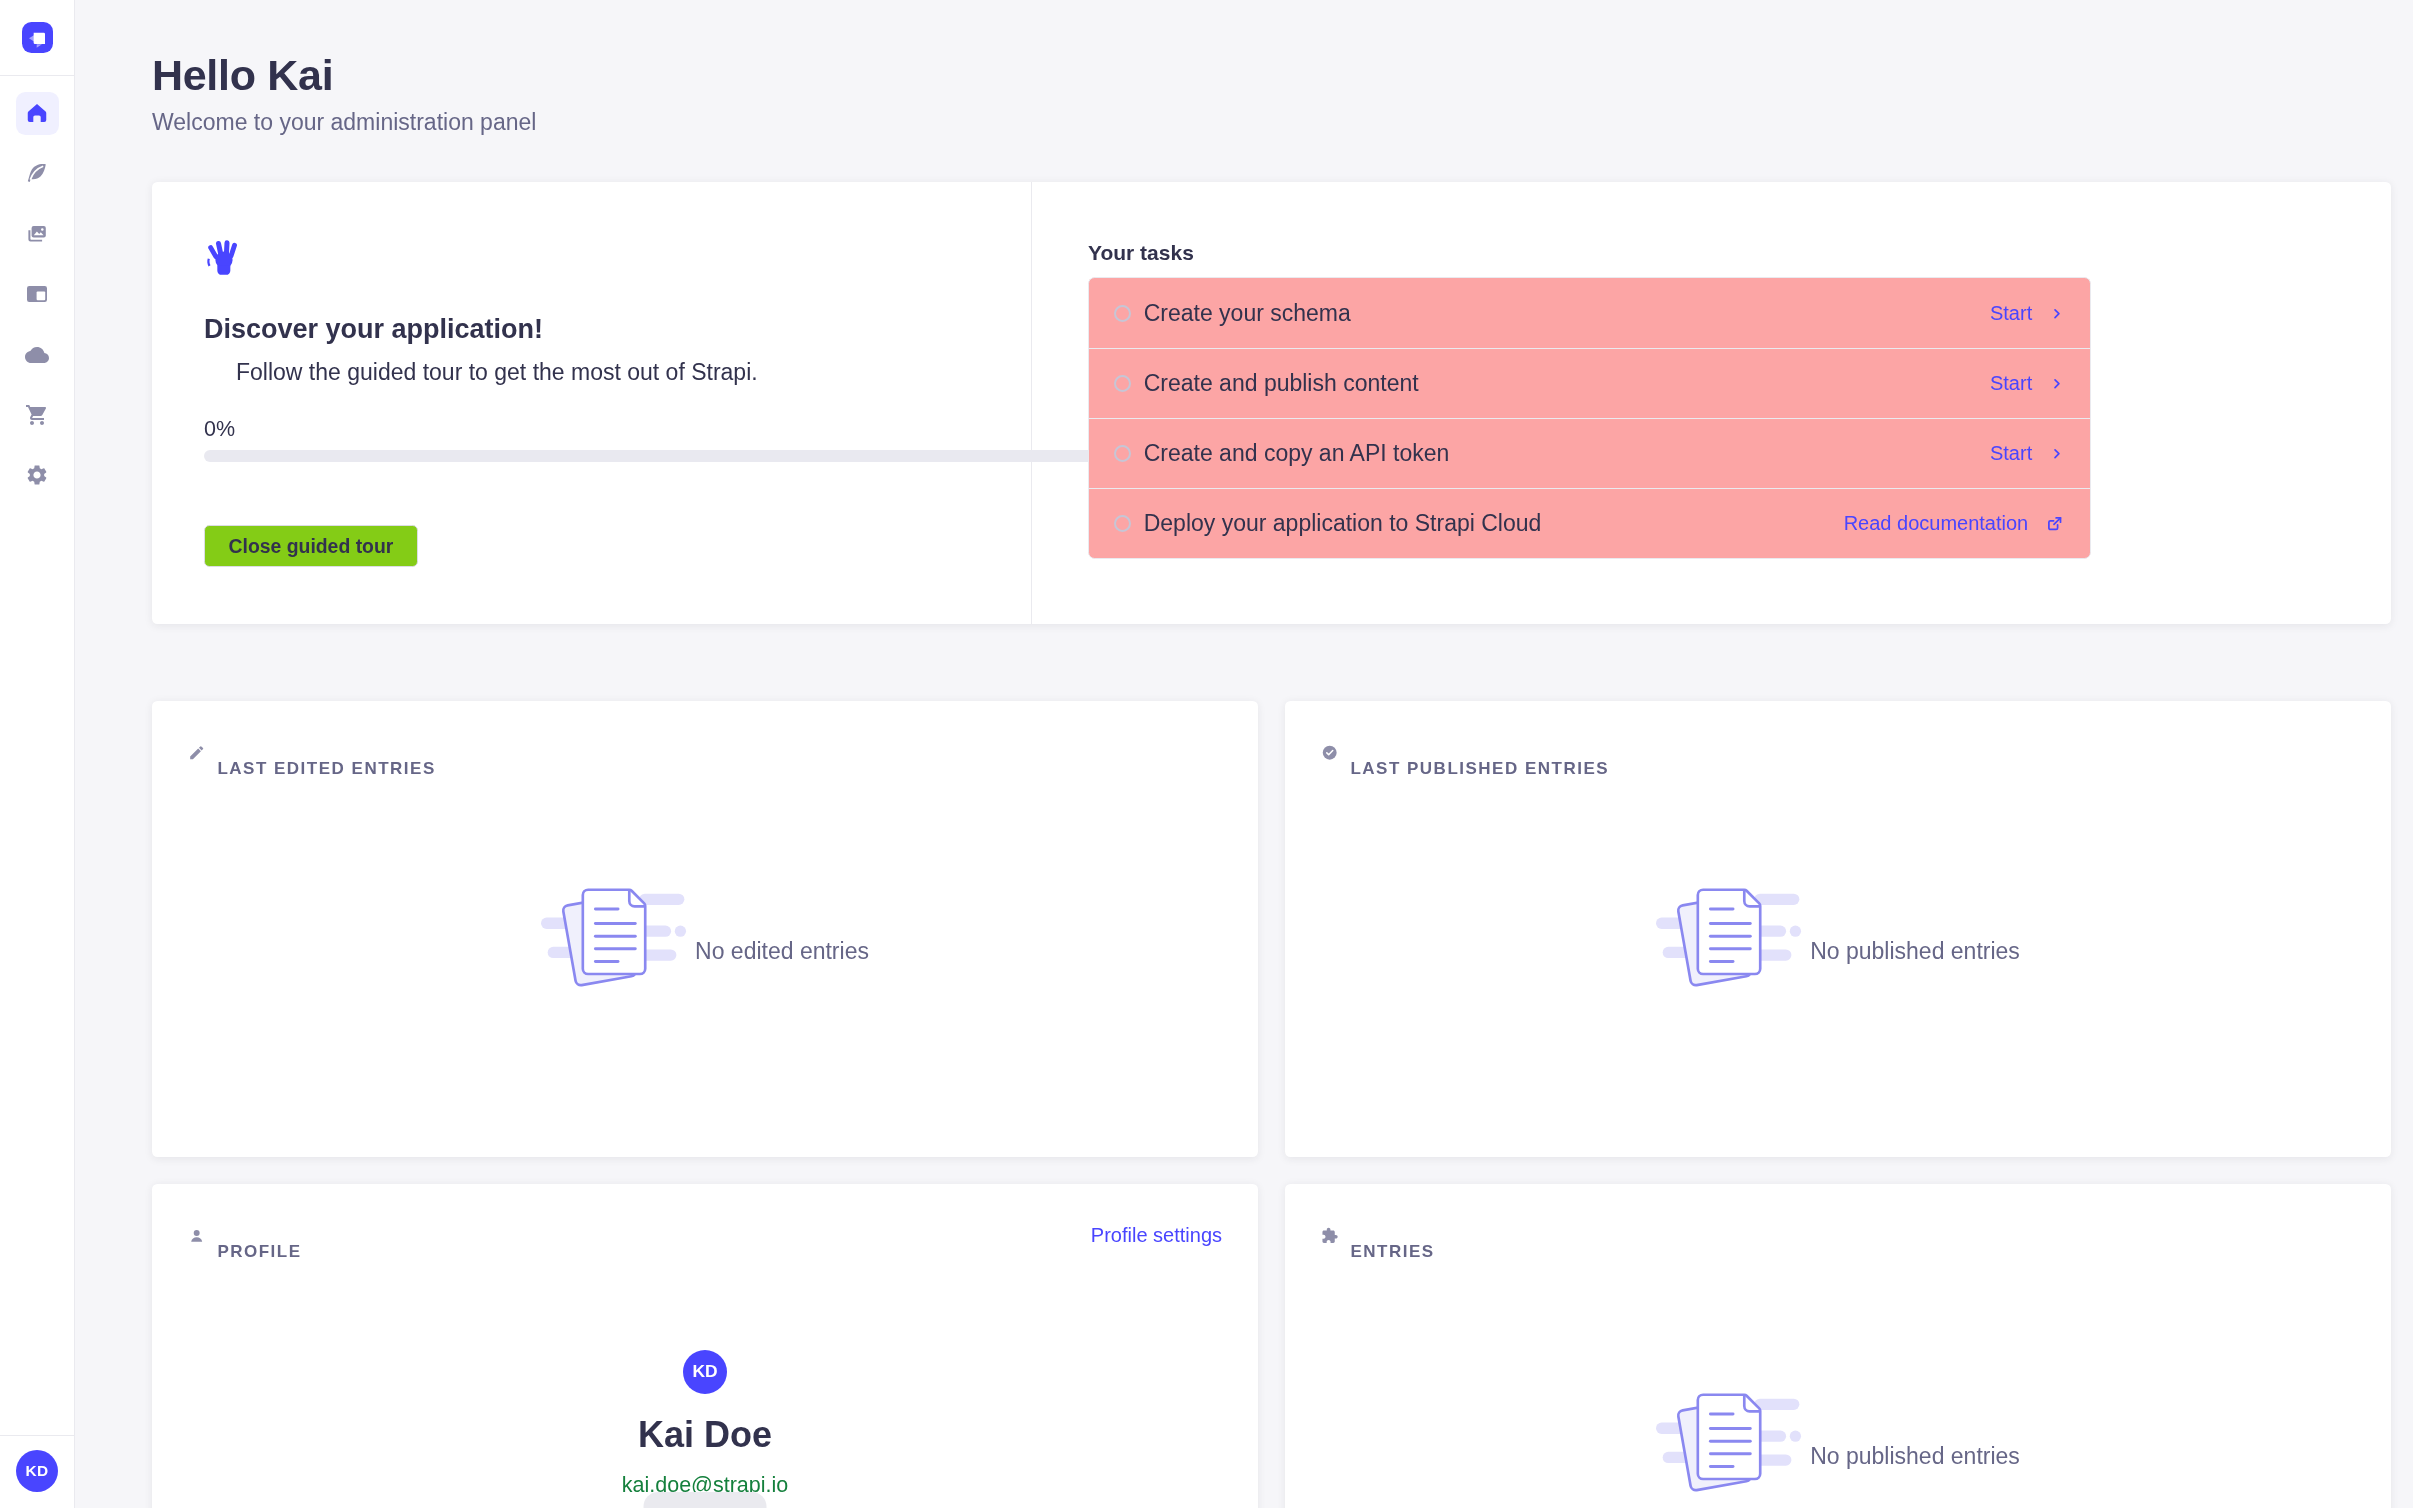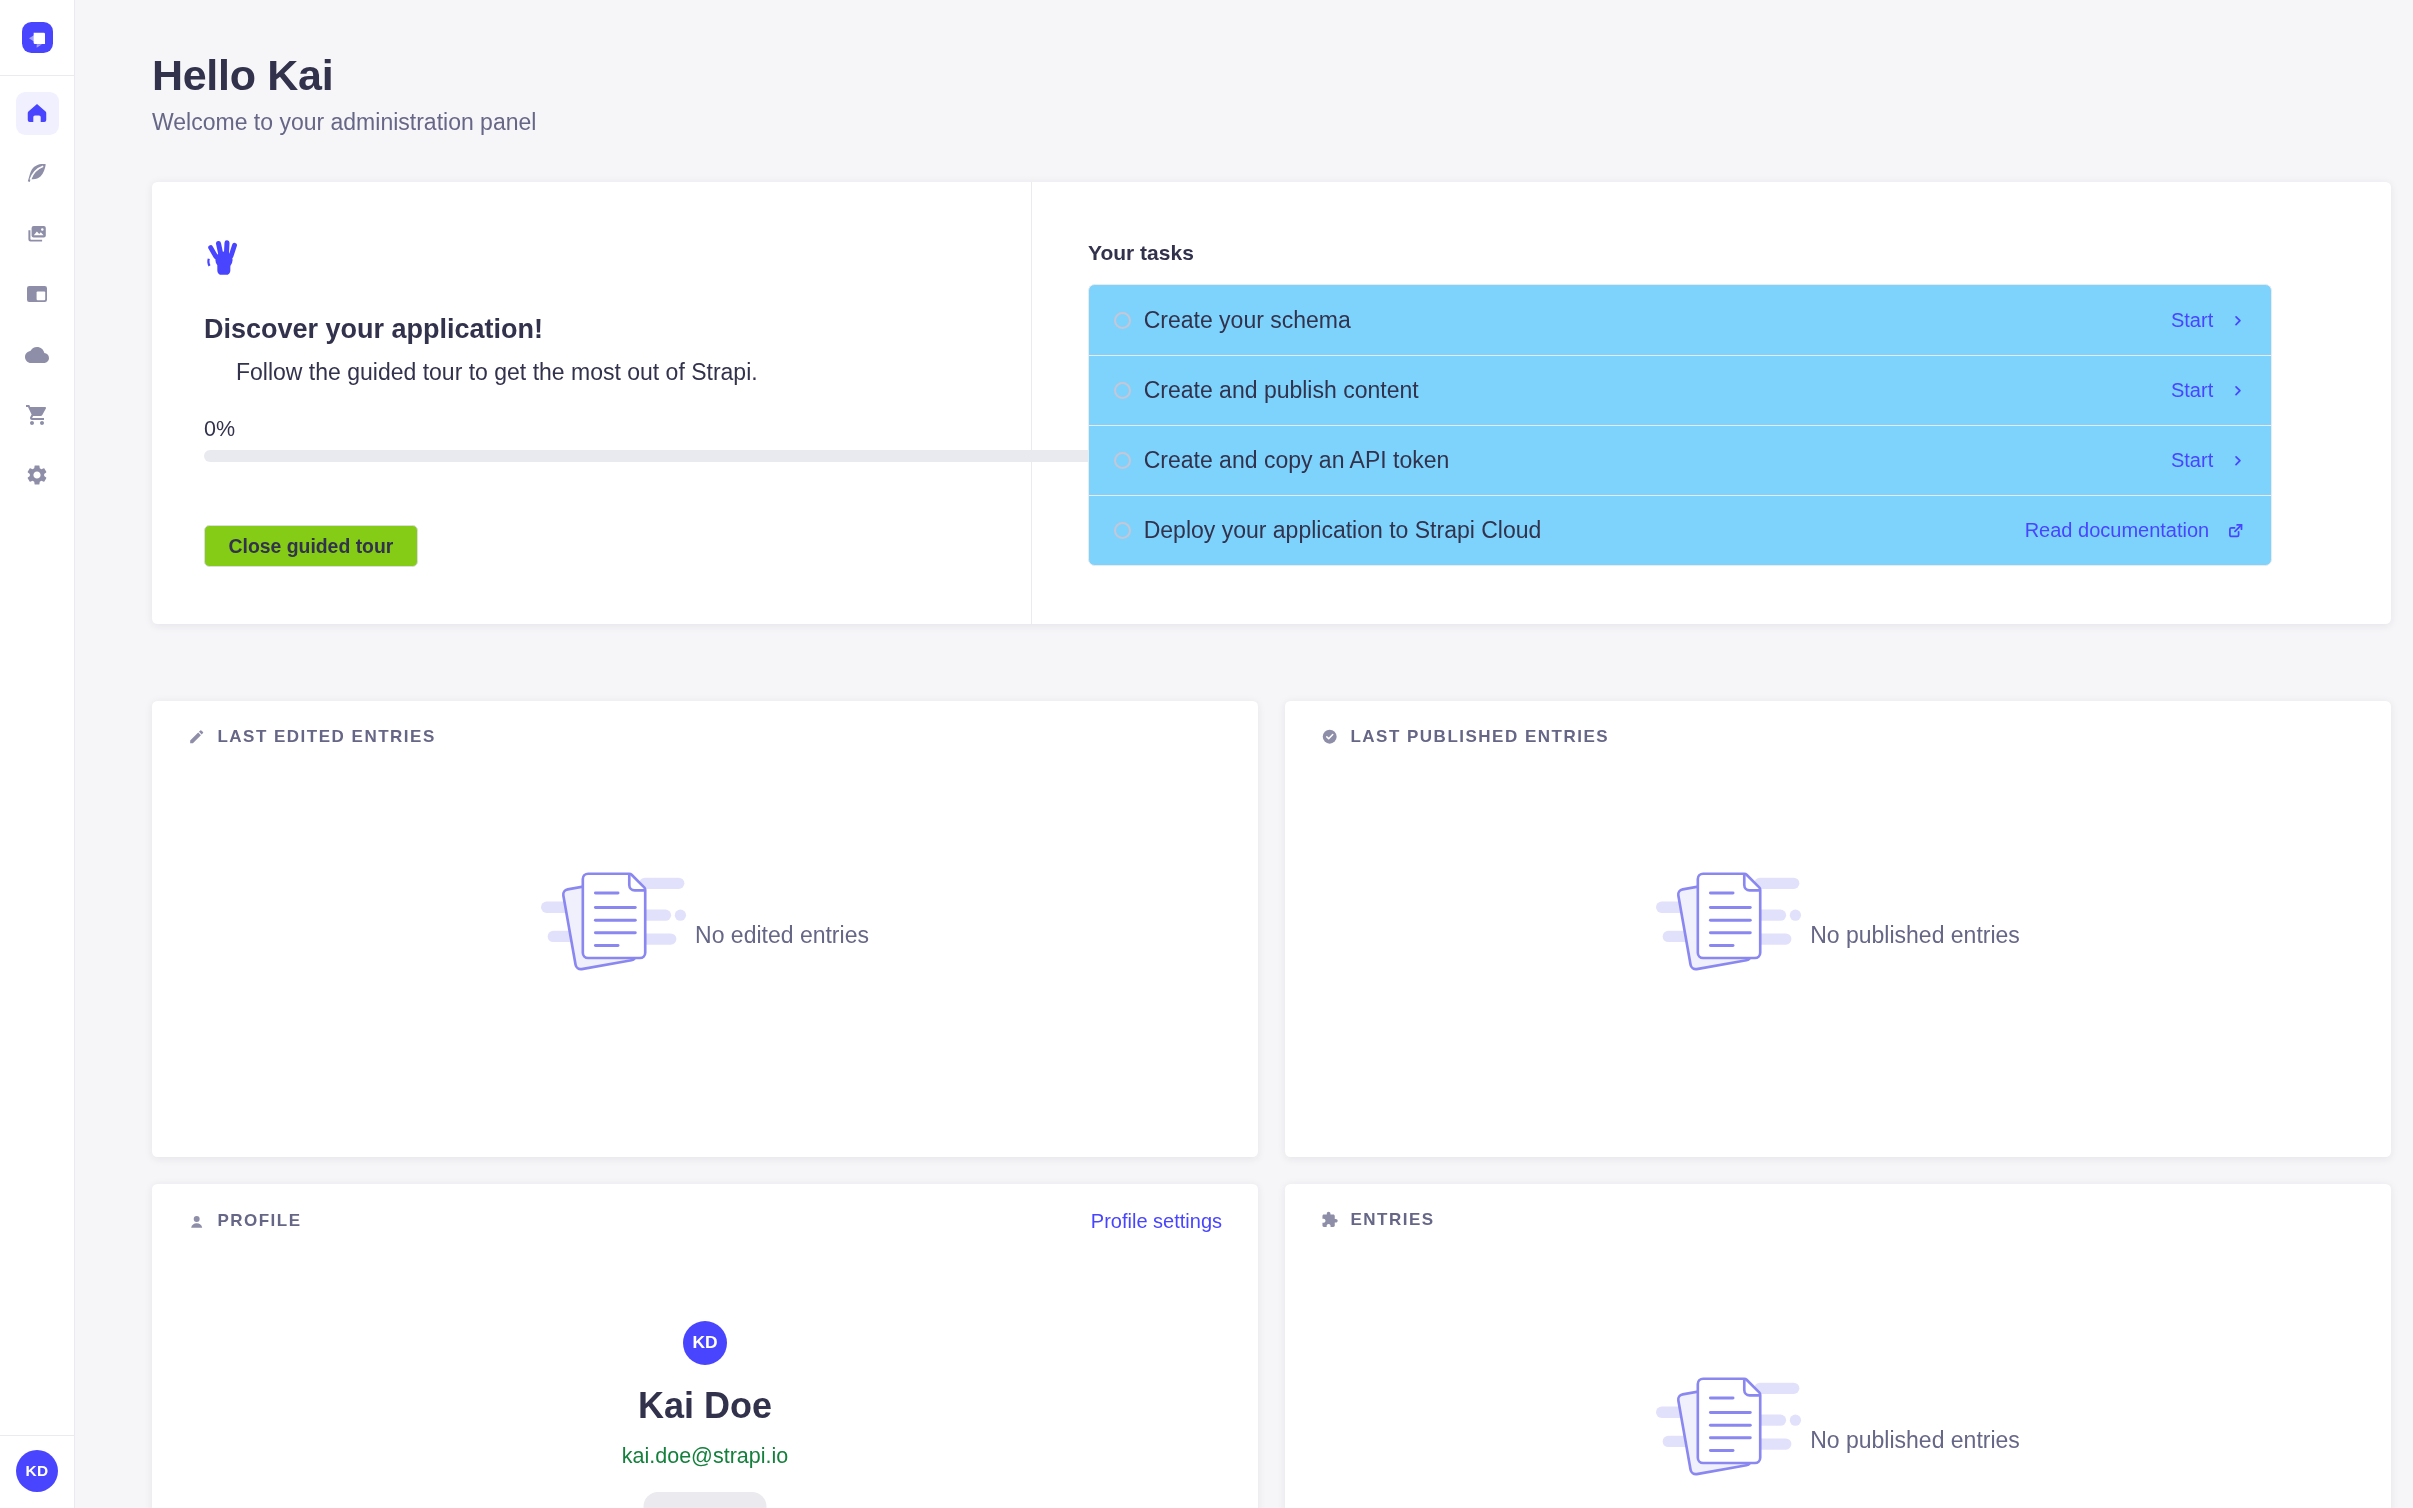--- a/index.html
+++ b/index.html
@@ -29,35 +29,35 @@
   .tour { width:880px; border-right:1.3px solid #eaeaef; padding:55px 0 0 52px; }
   .wave { width:39px; height:39px; }
   .tour-title { margin-top:36px; font-size:27px; font-weight:bold; color:#32324d; }
   .tour-desc { margin-top:13.4px; font-size:23px; color:#32324d;margin-left:32px; }
   .progress-label { margin-top:31px; font-size:21.5px; color:#32324d; }
   .progress-track { margin-top:8px; width:1006px; height:12.7px; border-radius:6.7px; background:#e9e9f0; overflow:hidden; }
   .progress-fill { height:100%; width:0%; background:#4945ff; border-radius:6.7px; }
   .close-tour-btn { margin-top:63px; height:42px; padding:0 23.5px; background:#84cc16; border:1.3px solid #dcdce4; border-radius:5.4px; font-family:inherit; font-size:19.4px; font-weight:bold; color:#32324d; cursor:pointer; }
   .tasks { flex:1; padding-left:56px; }
   .tasks-title { margin-top:59px; font-size:21px; font-weight:bold; color:#32324d; }
-  .task-list { margin-top:19px; width:1184px; list-style:none; background:#7dd3fc; border:1.3px solid #eaeaef; border-radius:6.7px; }
+  .task-list { margin-top:12px; width:1003px; list-style:none; background:#fca5a5; border:1.3px solid #eaeaef; border-radius:6.7px; }
   .task-row { height:70px; display:flex; align-items:center; padding:0 27px 0 25px; border-top:1.3px solid #eaeaef; }
   .task-row:first-child { border-top:none; }
   .task-radio { width:17px; height:17px; border-radius:50%; border:2px solid #c6c6d6; flex:none; }
   .task-label { margin-left:12.7px; font-size:23px; color:#32324d; }
   .task-action { margin-left:auto; display:flex; align-items:center; gap:17.4px; font-size:20px; color:#4945ff; text-decoration:none; cursor:pointer; }
   .task-action svg { display:block; }
   
   .widgets-row { display:flex; gap:27px; margin-top:77px; }
   .widgets-row.second { margin-top:27px; }
   .widget { flex:1; background:#fff; border-radius:5.4px; box-shadow:0 1.3px 8px rgba(33,33,52,.08); height:456px; display:flex; flex-direction:column; position:relative; }
   .widget.tall { height:469px; }
   .widget-head { display:flex; align-items:center; gap:12px; padding:25.5px 36px 0; color:#8e8ea9; }
   .widget-head svg { width:17.4px; height:17.4px; flex:none; }
-  .widget-title { font-size:17px; font-weight:bold; color:#666687; letter-spacing:1.5px; }
+  .widget-title { font-size:17px; font-weight:bold; color:#666687; letter-spacing:1.5px;margin-top:32px; }
   .widget-link { margin-left:auto; font-size:20px; color:#4945ff; text-decoration:none; letter-spacing:0; cursor:pointer; }
   .widget-body { flex:1; display:flex; flex-direction:row; align-items:center; justify-content:center; padding-bottom:58px; }
   .widget-body.entries-body { padding-bottom:27px; }
   .illu { width:154px; height:113px; }
   .empty-text { margin-top:24px; font-size:23px; color:#666687; }
   
   .profile-body { flex:1; display:flex; flex-direction:column; align-items:center; }
   .profile-avatar { margin-top:88px; width:44px; height:44px; border-radius:50%; background:#4945ff; color:#fff; font-size:17.4px; font-weight:bold; display:flex; align-items:center; justify-content:center; }
   .profile-name { margin-top:20px; font-size:36px; font-weight:bold; color:#32324d; }
   .profile-email { margin-top:17.4px; font-size:21.5px; color:#15803d; }

